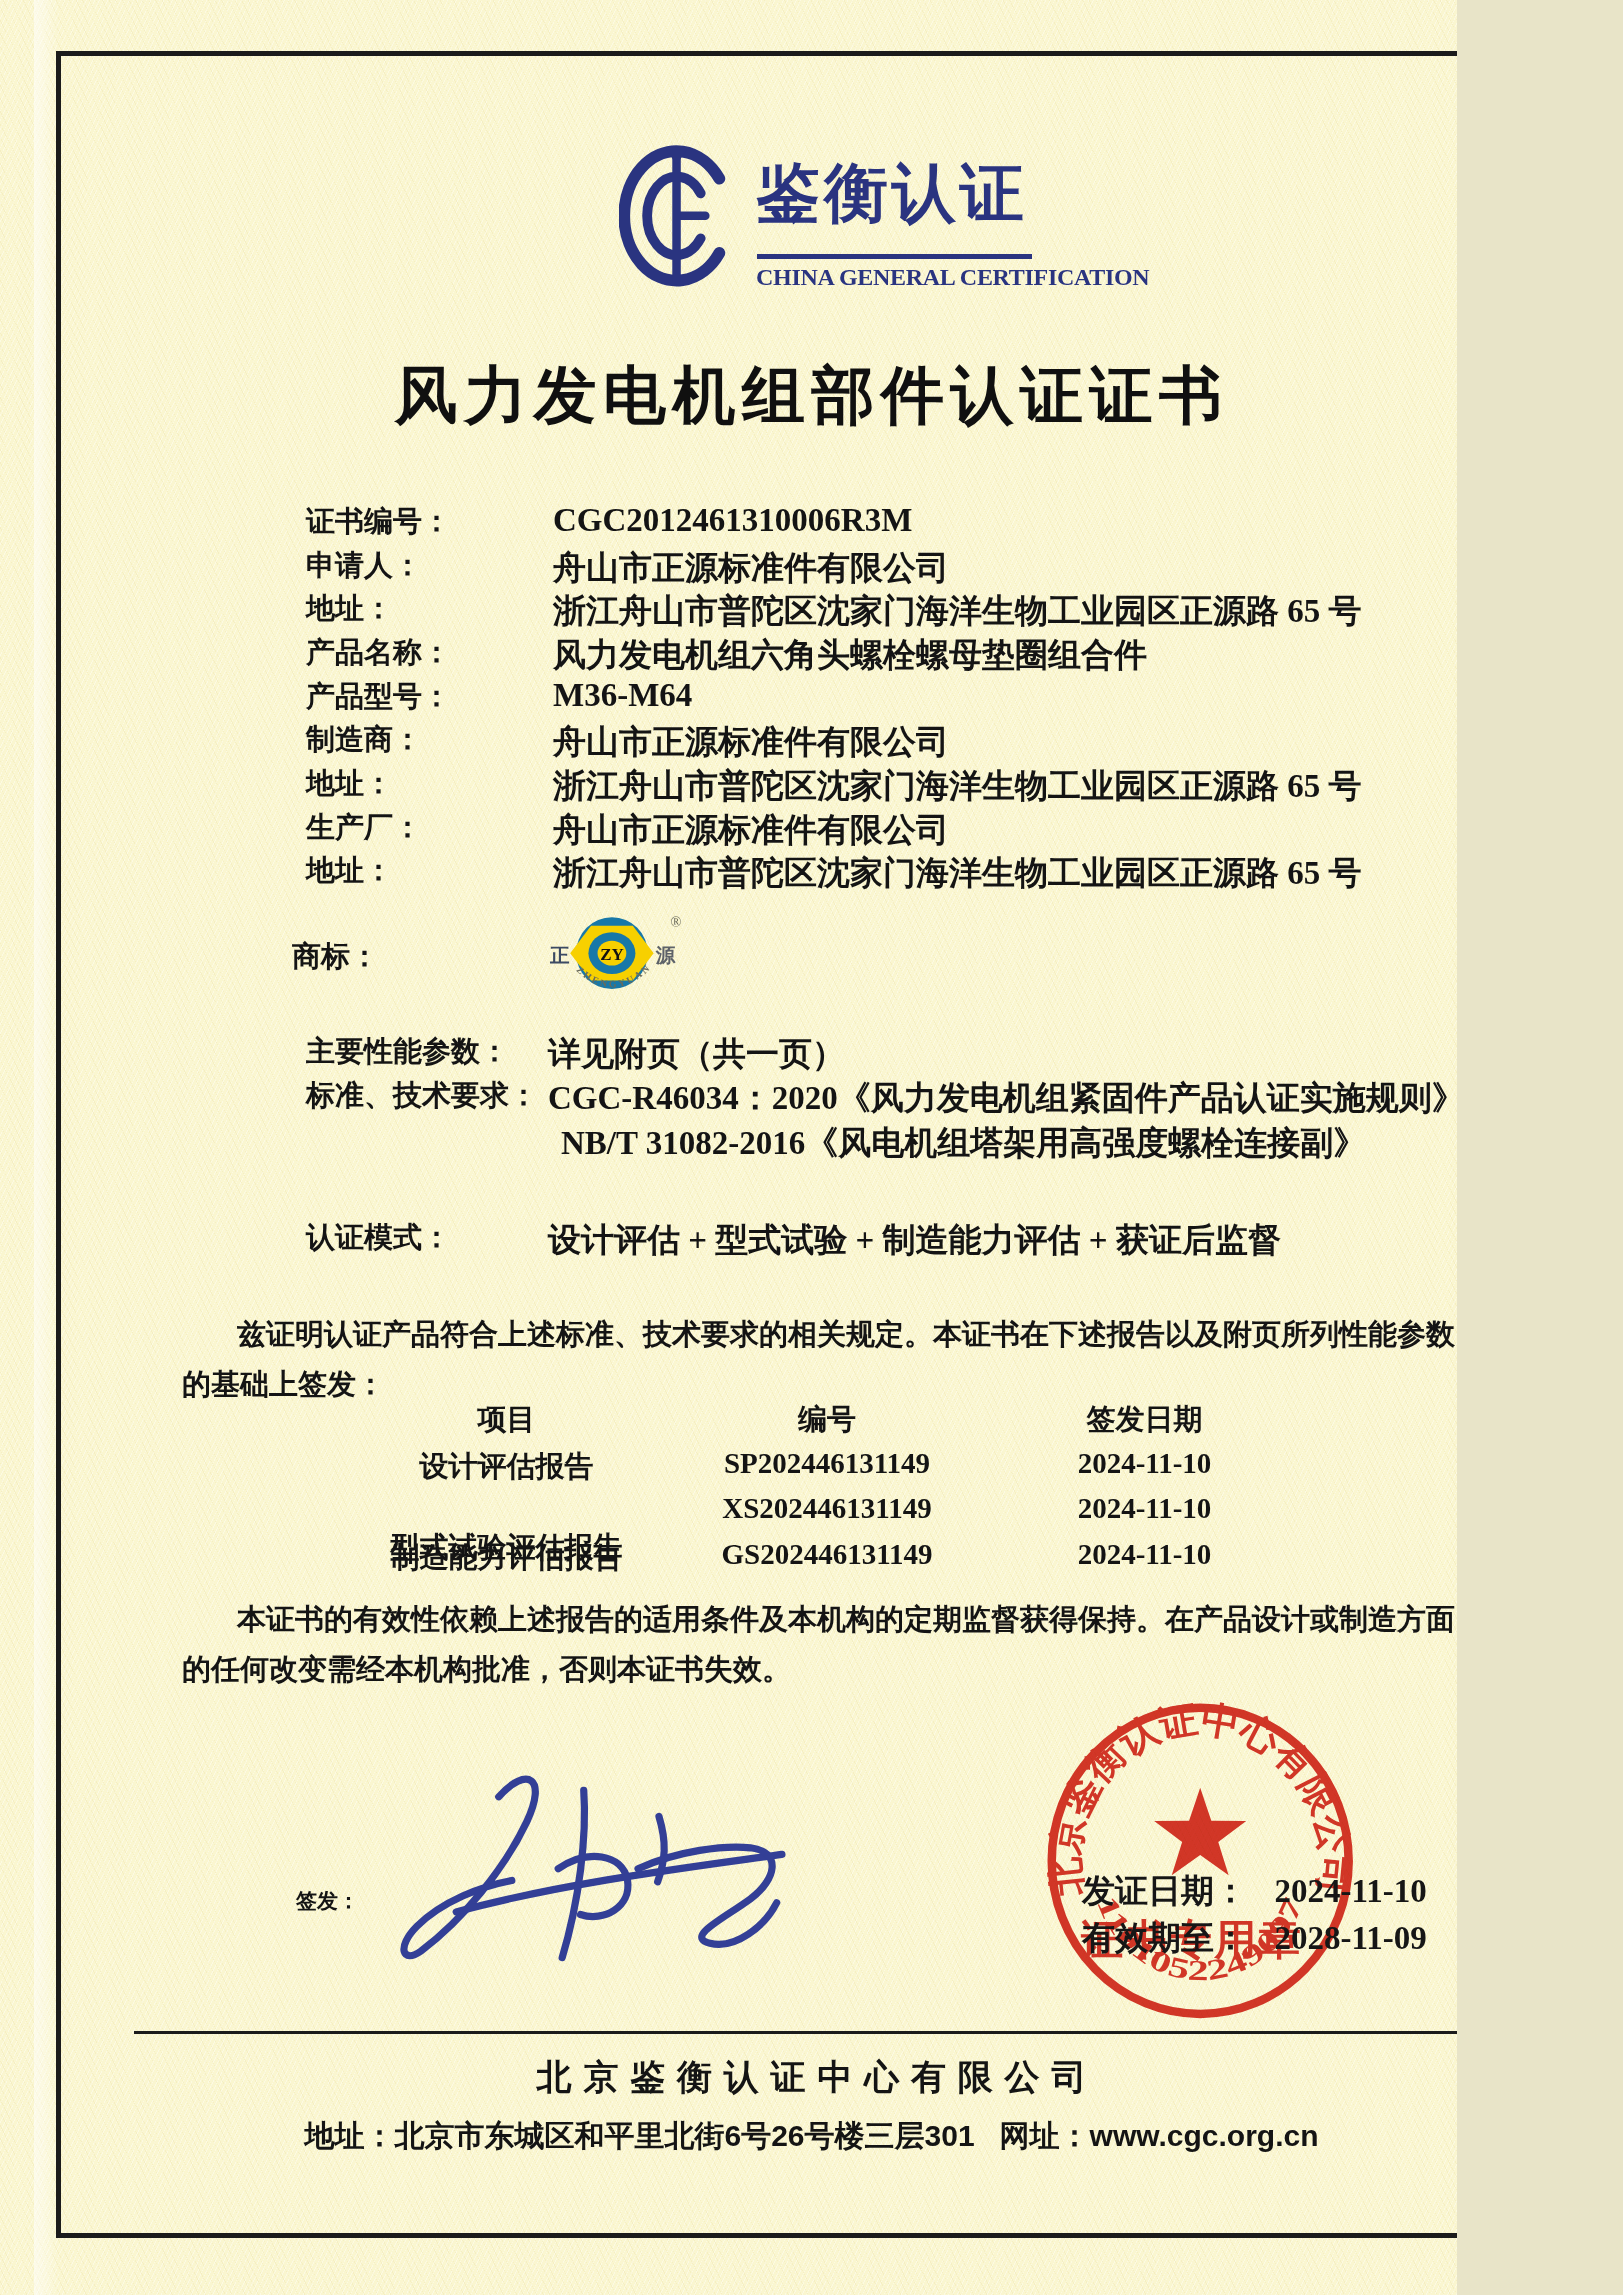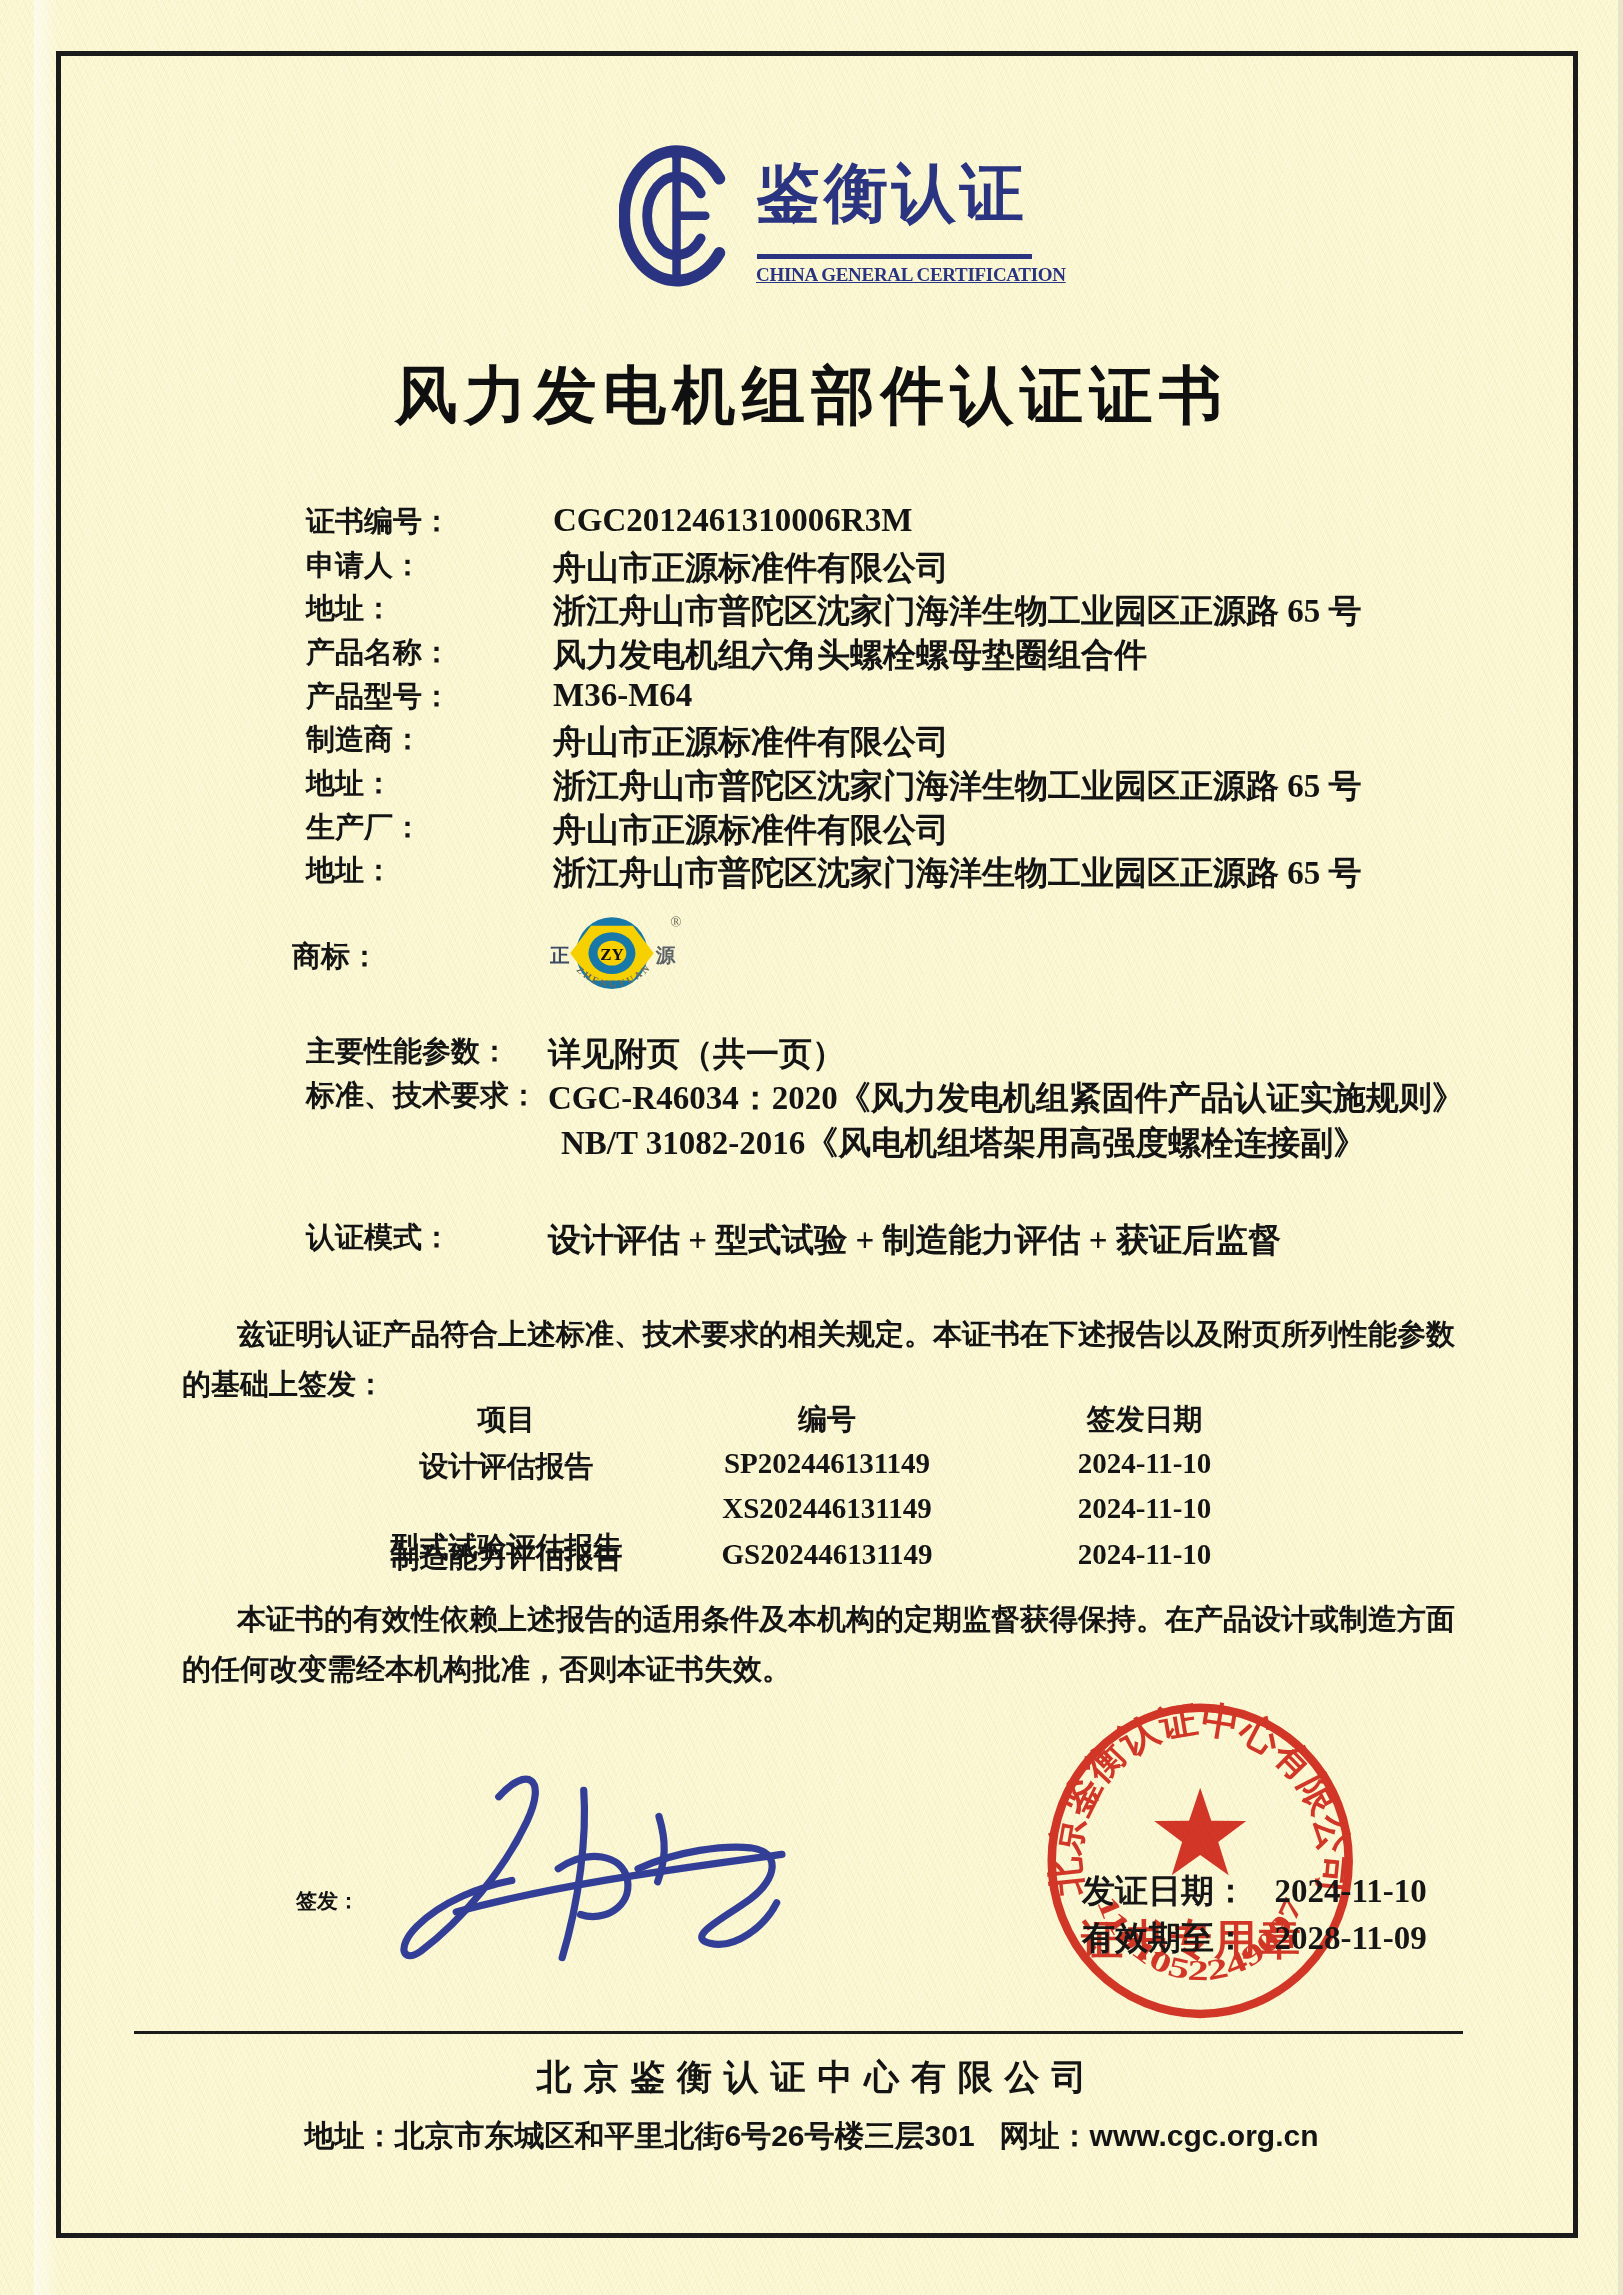--- a/index.html
+++ b/index.html
@@ -1,35 +1,35 @@
 <!DOCTYPE html>
 <html style="font-size:10.5px"><head>
 <meta charset="utf-8">
 <style>
   html,body{margin:0;padding:0;background:#e8e4c8;}
   #page{
     position:relative;
-    width:1618px;height:2295px;
+    width:1457px;height:2295px;
     background-color:#faf6d0;
     background-image:
       repeating-linear-gradient(115deg, rgba(255,255,250,.45) 0 0.7px, rgba(255,255,250,0) 0.7px 3.9px),
       repeating-linear-gradient(63deg, rgba(236,225,170,.35) 0 0.7px, rgba(236,225,170,0) 0.7px 5.9px);
     font-family:"Liberation Serif","DejaVu Serif",serif;
     color:#141414;
     overflow:hidden;
   }
   .abs{position:absolute;}
   #edge-strip{left:34px;top:0;width:25px;height:2295px;
     background:linear-gradient(90deg, rgba(255,255,255,.55), rgba(255,255,255,0));}
   #frame{left:56px;top:51px;width:1522px;height:2187px;
     border:5.9px solid #1b1b1b;box-sizing:border-box;}
   .navy{color:#2a3480;}
   .logo-cn{font-size:64px;font-weight:700;letter-spacing:3.9px;line-height:1;}
   .logo-underline{background:#2a3480;}
-  .logo-en{font-size:19px;font-weight:700;letter-spacing:-0.3px;text-decoration:underline;}
+  .logo-en{font-size:24px;font-weight:700;letter-spacing:-0.3px;}
   #title{left:0;top:353px;width:1623px;text-align:center;
     font-size:63px;font-weight:800;letter-spacing:6.5px;color:#101010;
     font-family:"Liberation Sans","DejaVu Sans",sans-serif;}
   .flabel{font-size:29px;font-weight:700;white-space:nowrap;}
   .fvalue{font-size:33px;font-weight:700;white-space:nowrap;}
   .stmt{font-size:29px;font-weight:700;white-space:nowrap;line-height:50px;}
   .tbl-cell{font-size:29px;font-weight:700;text-align:center;}
   #sig-label{font-size:21px;font-weight:700;}
   .seal-wrap{opacity:.93;mix-blend-mode:multiply;}
   .seal-date{font-size:33px;font-weight:700;color:#161616;white-space:nowrap;z-index:6;}

